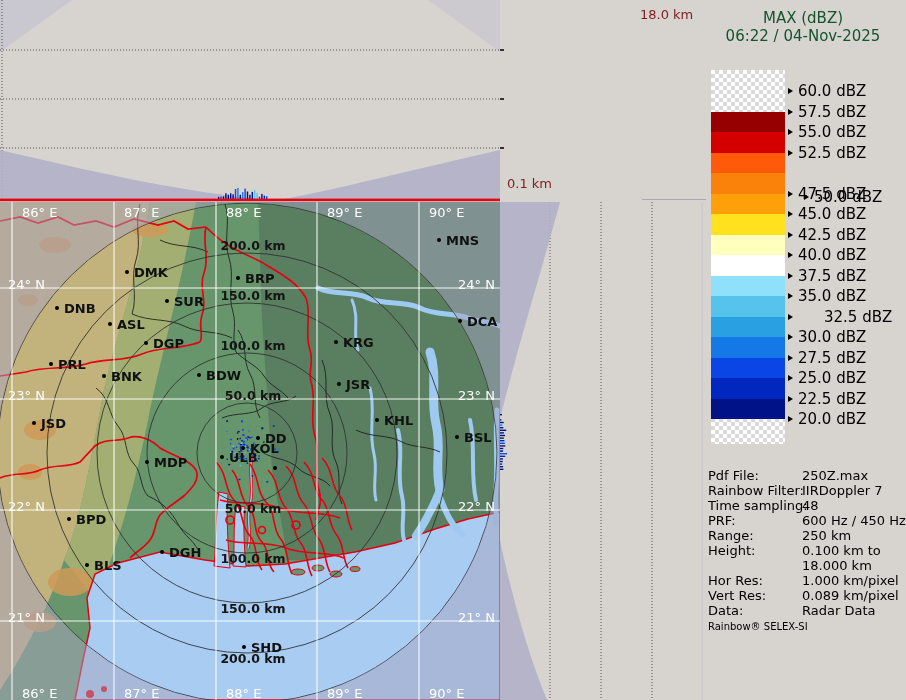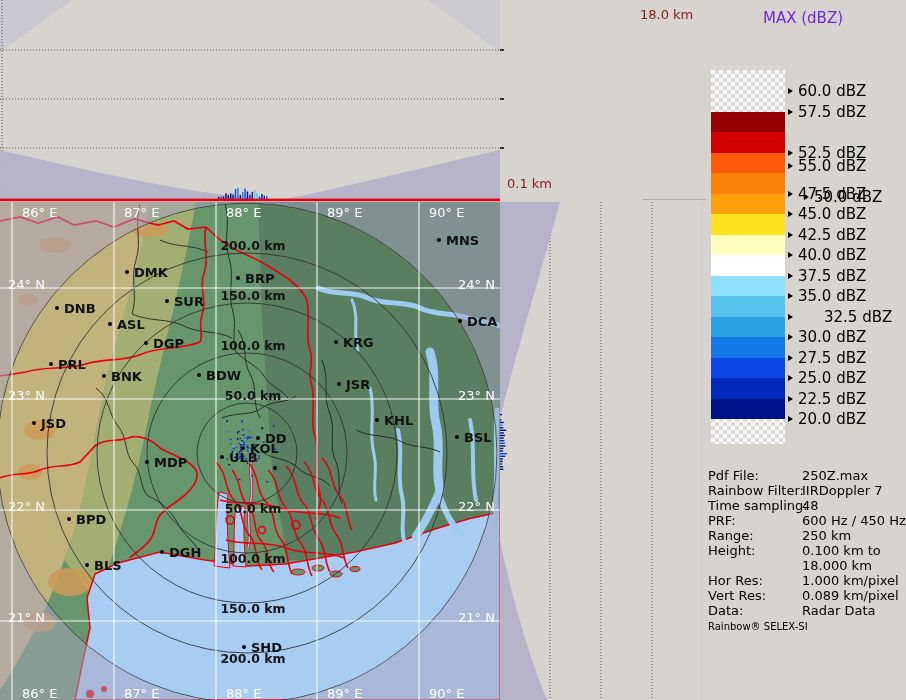--- a/index.html
+++ b/index.html
@@ -5,21 +5,21 @@
   html,body{margin:0;padding:0;}
   .screen{position:relative;width:906px;height:700px;background:#d7d4cf;overflow:hidden;
           font-family:"DejaVu Sans",sans-serif;color:#000;}
   svg{display:block;}
   .abs{position:absolute;}
   
   .axis-label{position:absolute;font-size:13px;color:#7f1d1d;white-space:nowrap;}
   .tick{position:absolute;height:2px;background:#333;}
   
   .legend{position:absolute;left:700px;top:0;width:206px;height:700px;}
-  .lg-title{position:absolute;left:0;width:100%;text-align:center;font-size:15px;color:#6d28d9;white-space:nowrap;}
+  .lg-title{position:absolute;left:0;width:100%;text-align:center;font-size:15px;color:#14532d;white-space:nowrap;}
   .cbar{position:absolute;left:11px;top:70px;width:74px;height:374px;background-color:#fff;
         background-image:linear-gradient(45deg,#d9d9d9 25%,transparent 25%,transparent 75%,#d9d9d9 75%),
                          linear-gradient(45deg,#d9d9d9 25%,transparent 25%,transparent 75%,#d9d9d9 75%);
         background-size:8px 8px;background-position:0 0,4px 4px;}
   .cblock{position:absolute;left:0;width:100%;}
   .lg-entry{position:absolute;display:flex;align-items:center;height:16px;font-size:15px;white-space:nowrap;text-align:right;}
   .tri{width:0;height:0;border-left:5px solid #000;border-top:3.5px solid transparent;
        border-bottom:3.5px solid transparent;margin-right:5px;}
   .meta{position:absolute;left:8px;top:468px;width:196px;display:grid;
         grid-template-columns:94px 1fr;font-size:13px;line-height:15px;}
@@ -450,20 +450,21 @@
         </g>
         <g>
           <circle cx="457" cy="437" r="2" fill="#000"></circle>
           <text x="464" y="442" class="city-label">BSL</text>
         </g>
       </g>
   </svg>
 
   <div class="legend">
     <div class="lg-title" style="top:9px;">MAX (dBZ)</div>
+    <div class="lg-title" style="top:27px;">06:22 / 04-Nov-2025</div>
 
     <div class="cbar" id="colorbar">
         <div class="cblock" style="top: 41.5px; height: 20.9px; background: rgb(151, 0, 0);"></div>
         <div class="cblock" style="top: 62px; height: 20.9px; background: rgb(212, 0, 0);"></div>
         <div class="cblock" style="top: 82.5px; height: 20.9px; background: rgb(255, 90, 10);"></div>
         <div class="cblock" style="top: 103px; height: 20.9px; background: rgb(250, 130, 10);"></div>
         <div class="cblock" style="top: 123.5px; height: 20.9px; background: rgb(255, 160, 10);"></div>
         <div class="cblock" style="top: 144px; height: 20.9px; background: rgb(255, 225, 30);"></div>
         <div class="cblock" style="top: 164.5px; height: 20.9px; background: rgb(255, 255, 190);"></div>
         <div class="cblock" style="top: 185px; height: 20.9px; background: rgb(255, 255, 255);"></div>
@@ -477,21 +478,21 @@
       </div>
     <div id="scale-labels">
         <div class="lg-entry" style="left: 88px; top: 83px;">
           <span class="tri"></span>
           <span>60.0 dBZ</span>
         </div>
         <div class="lg-entry" style="left: 88px; top: 103.5px;">
           <span class="tri"></span>
           <span>57.5 dBZ</span>
         </div>
-        <div class="lg-entry" style="left: 88px; top: 124px; margin-top: 34px;">
+        <div class="lg-entry" style="left: 88px; top: 124px;">
           <span class="tri"></span>
           <span>55.0 dBZ</span>
         </div>
         <div class="lg-entry" style="left: 88px; top: 144.5px;">
           <span class="tri"></span>
           <span>52.5 dBZ</span>
         </div>
         <div class="lg-entry" style="left: 104px; top: 165px; margin-top: 24px;">
           <span class="tri"></span>
           <span>50.0 dBZ</span>

